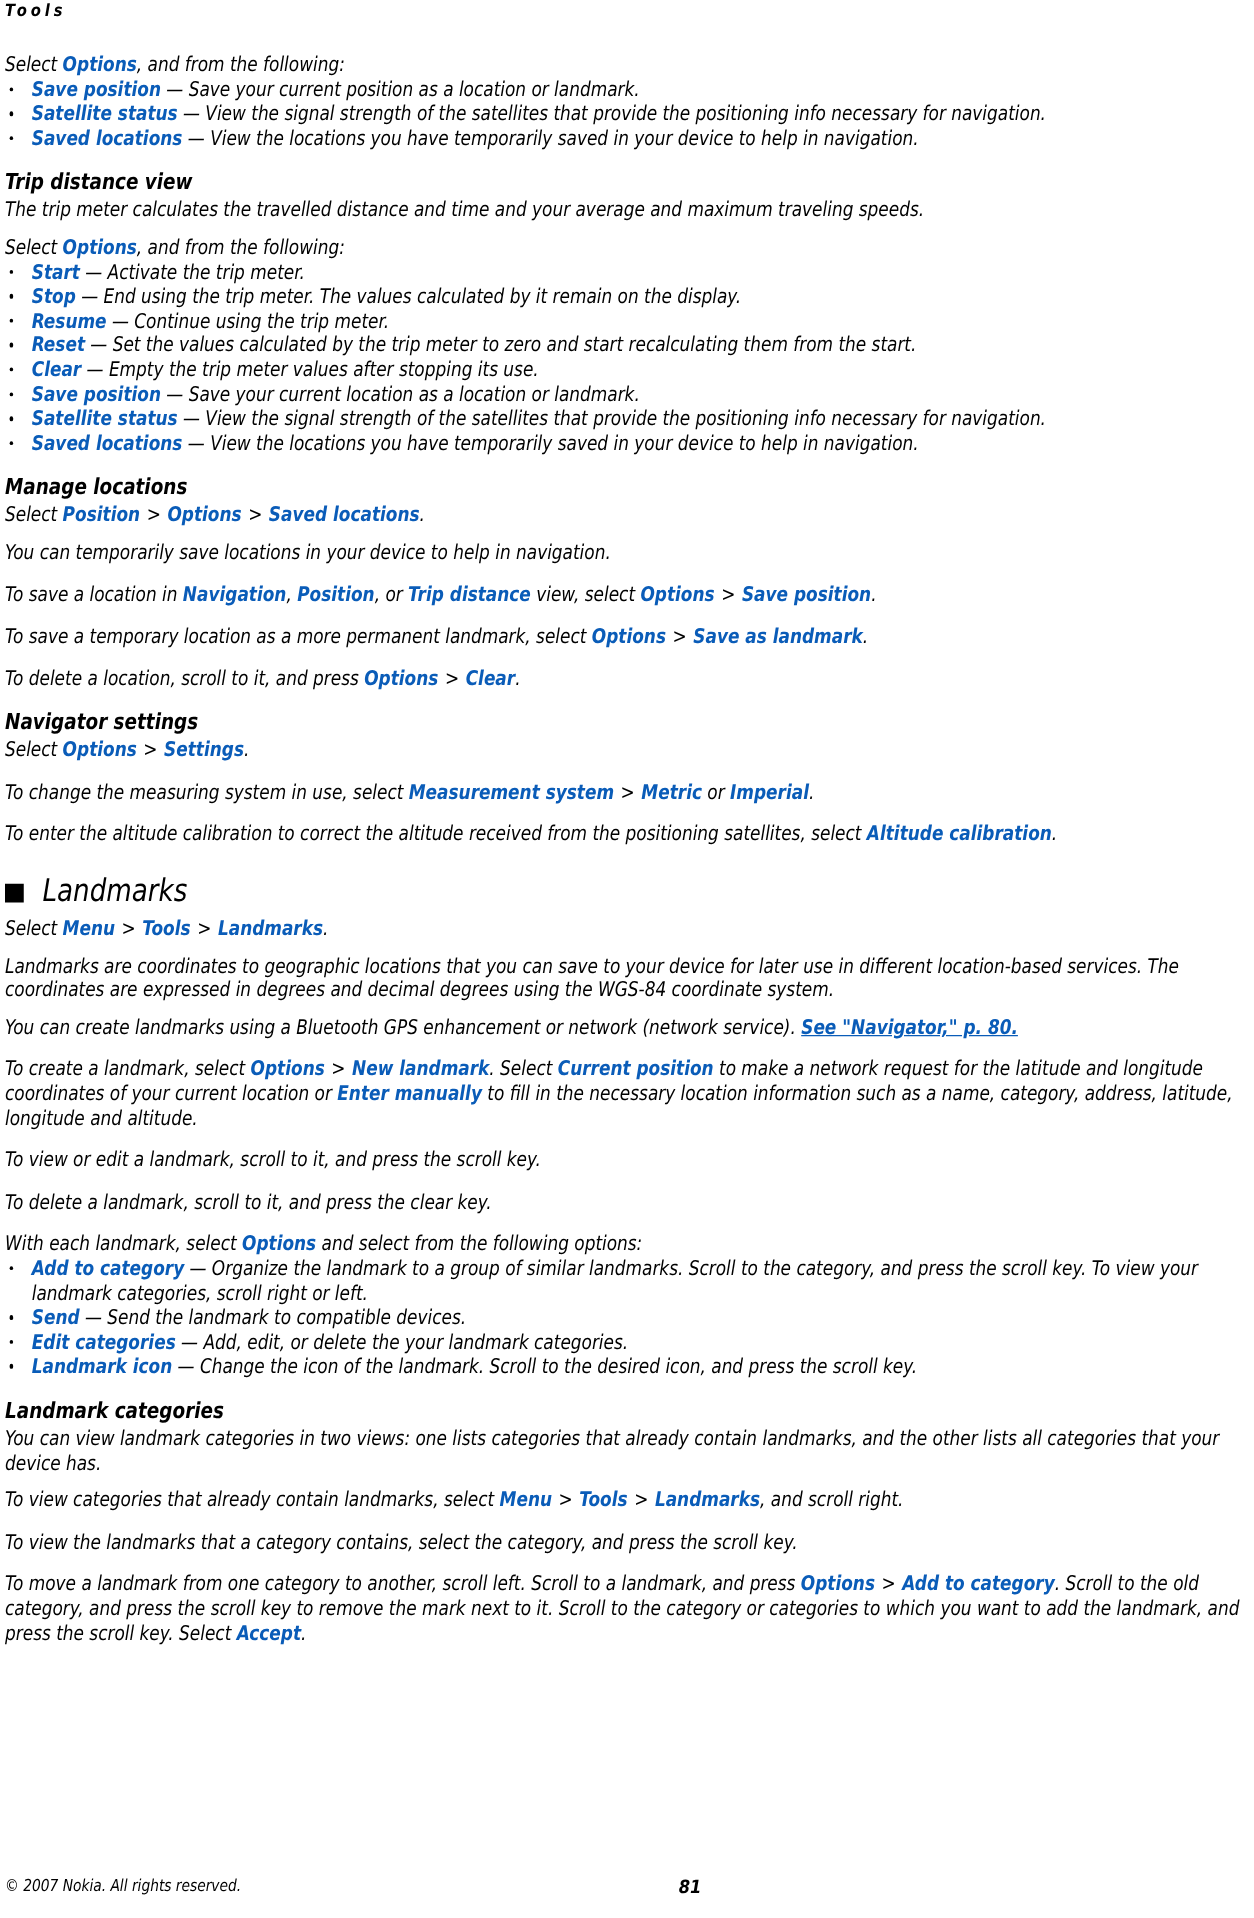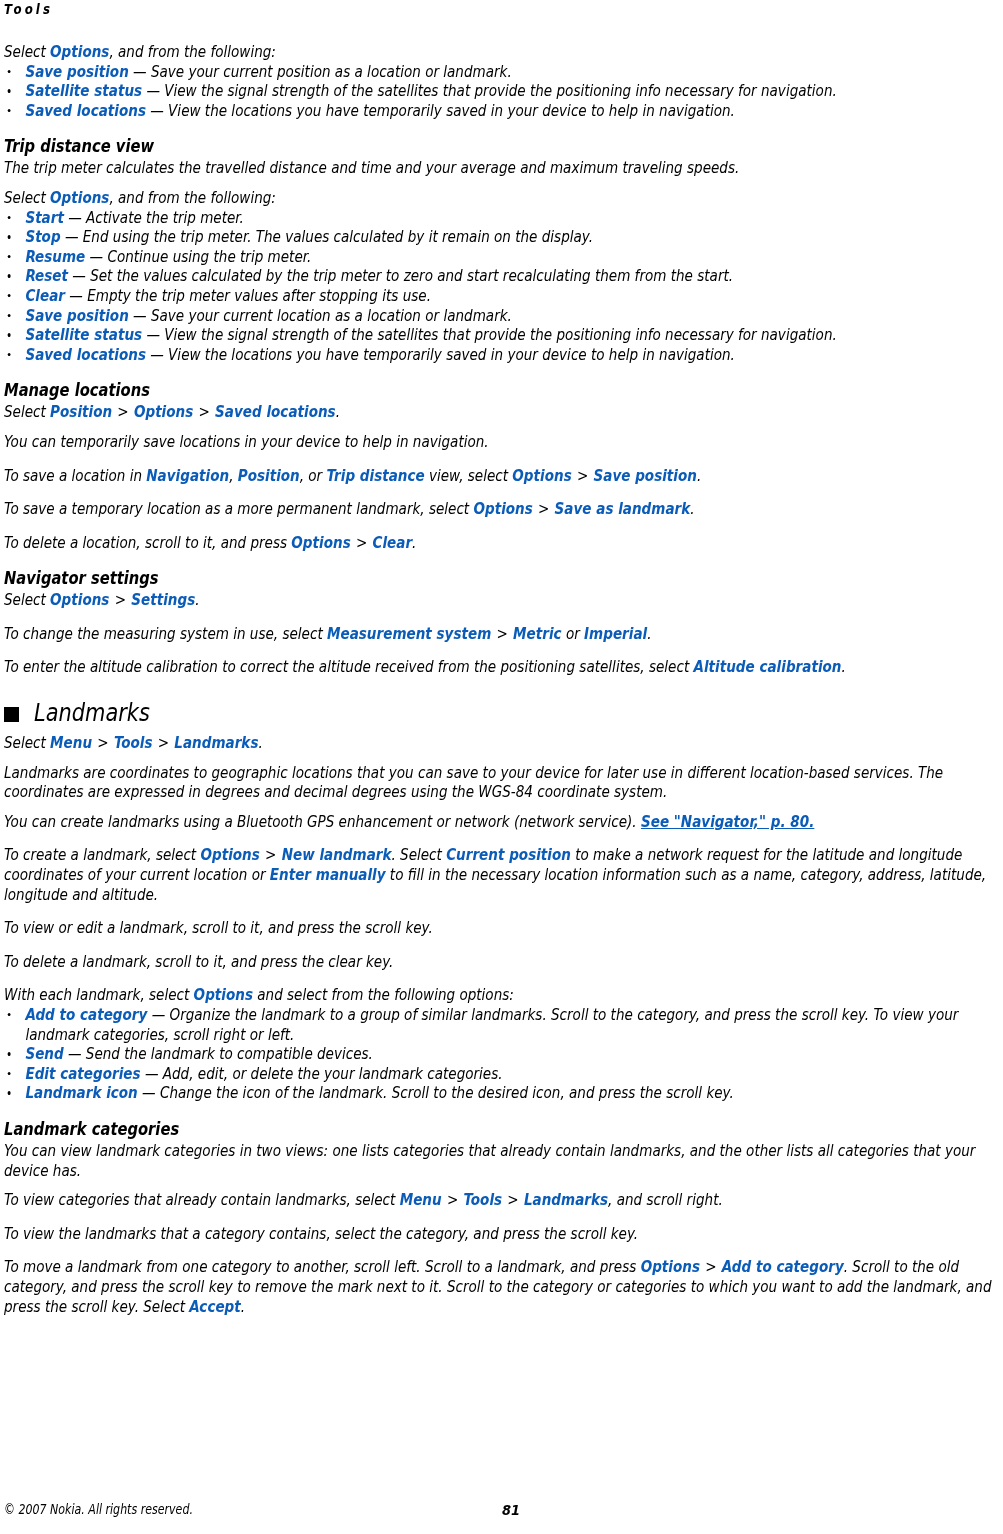--- a/index.html
+++ b/index.html
@@ -144,21 +144,21 @@
     left: 0;
     top: 0;
     font-size: 13.2px;
     line-height: 16px;
     color: #000;
     transform: scaleX(0.93);
     transform-origin: left center;
   }
   .footer .pageno {
     position: absolute;
-    left: 498px;
+    left: 539px;
     top: 0;
     font-size: 14.5px;
     font-weight: bold;
     line-height: 16px;
     color: #000;
   }
 </style>
 </head>
 <body>
 

